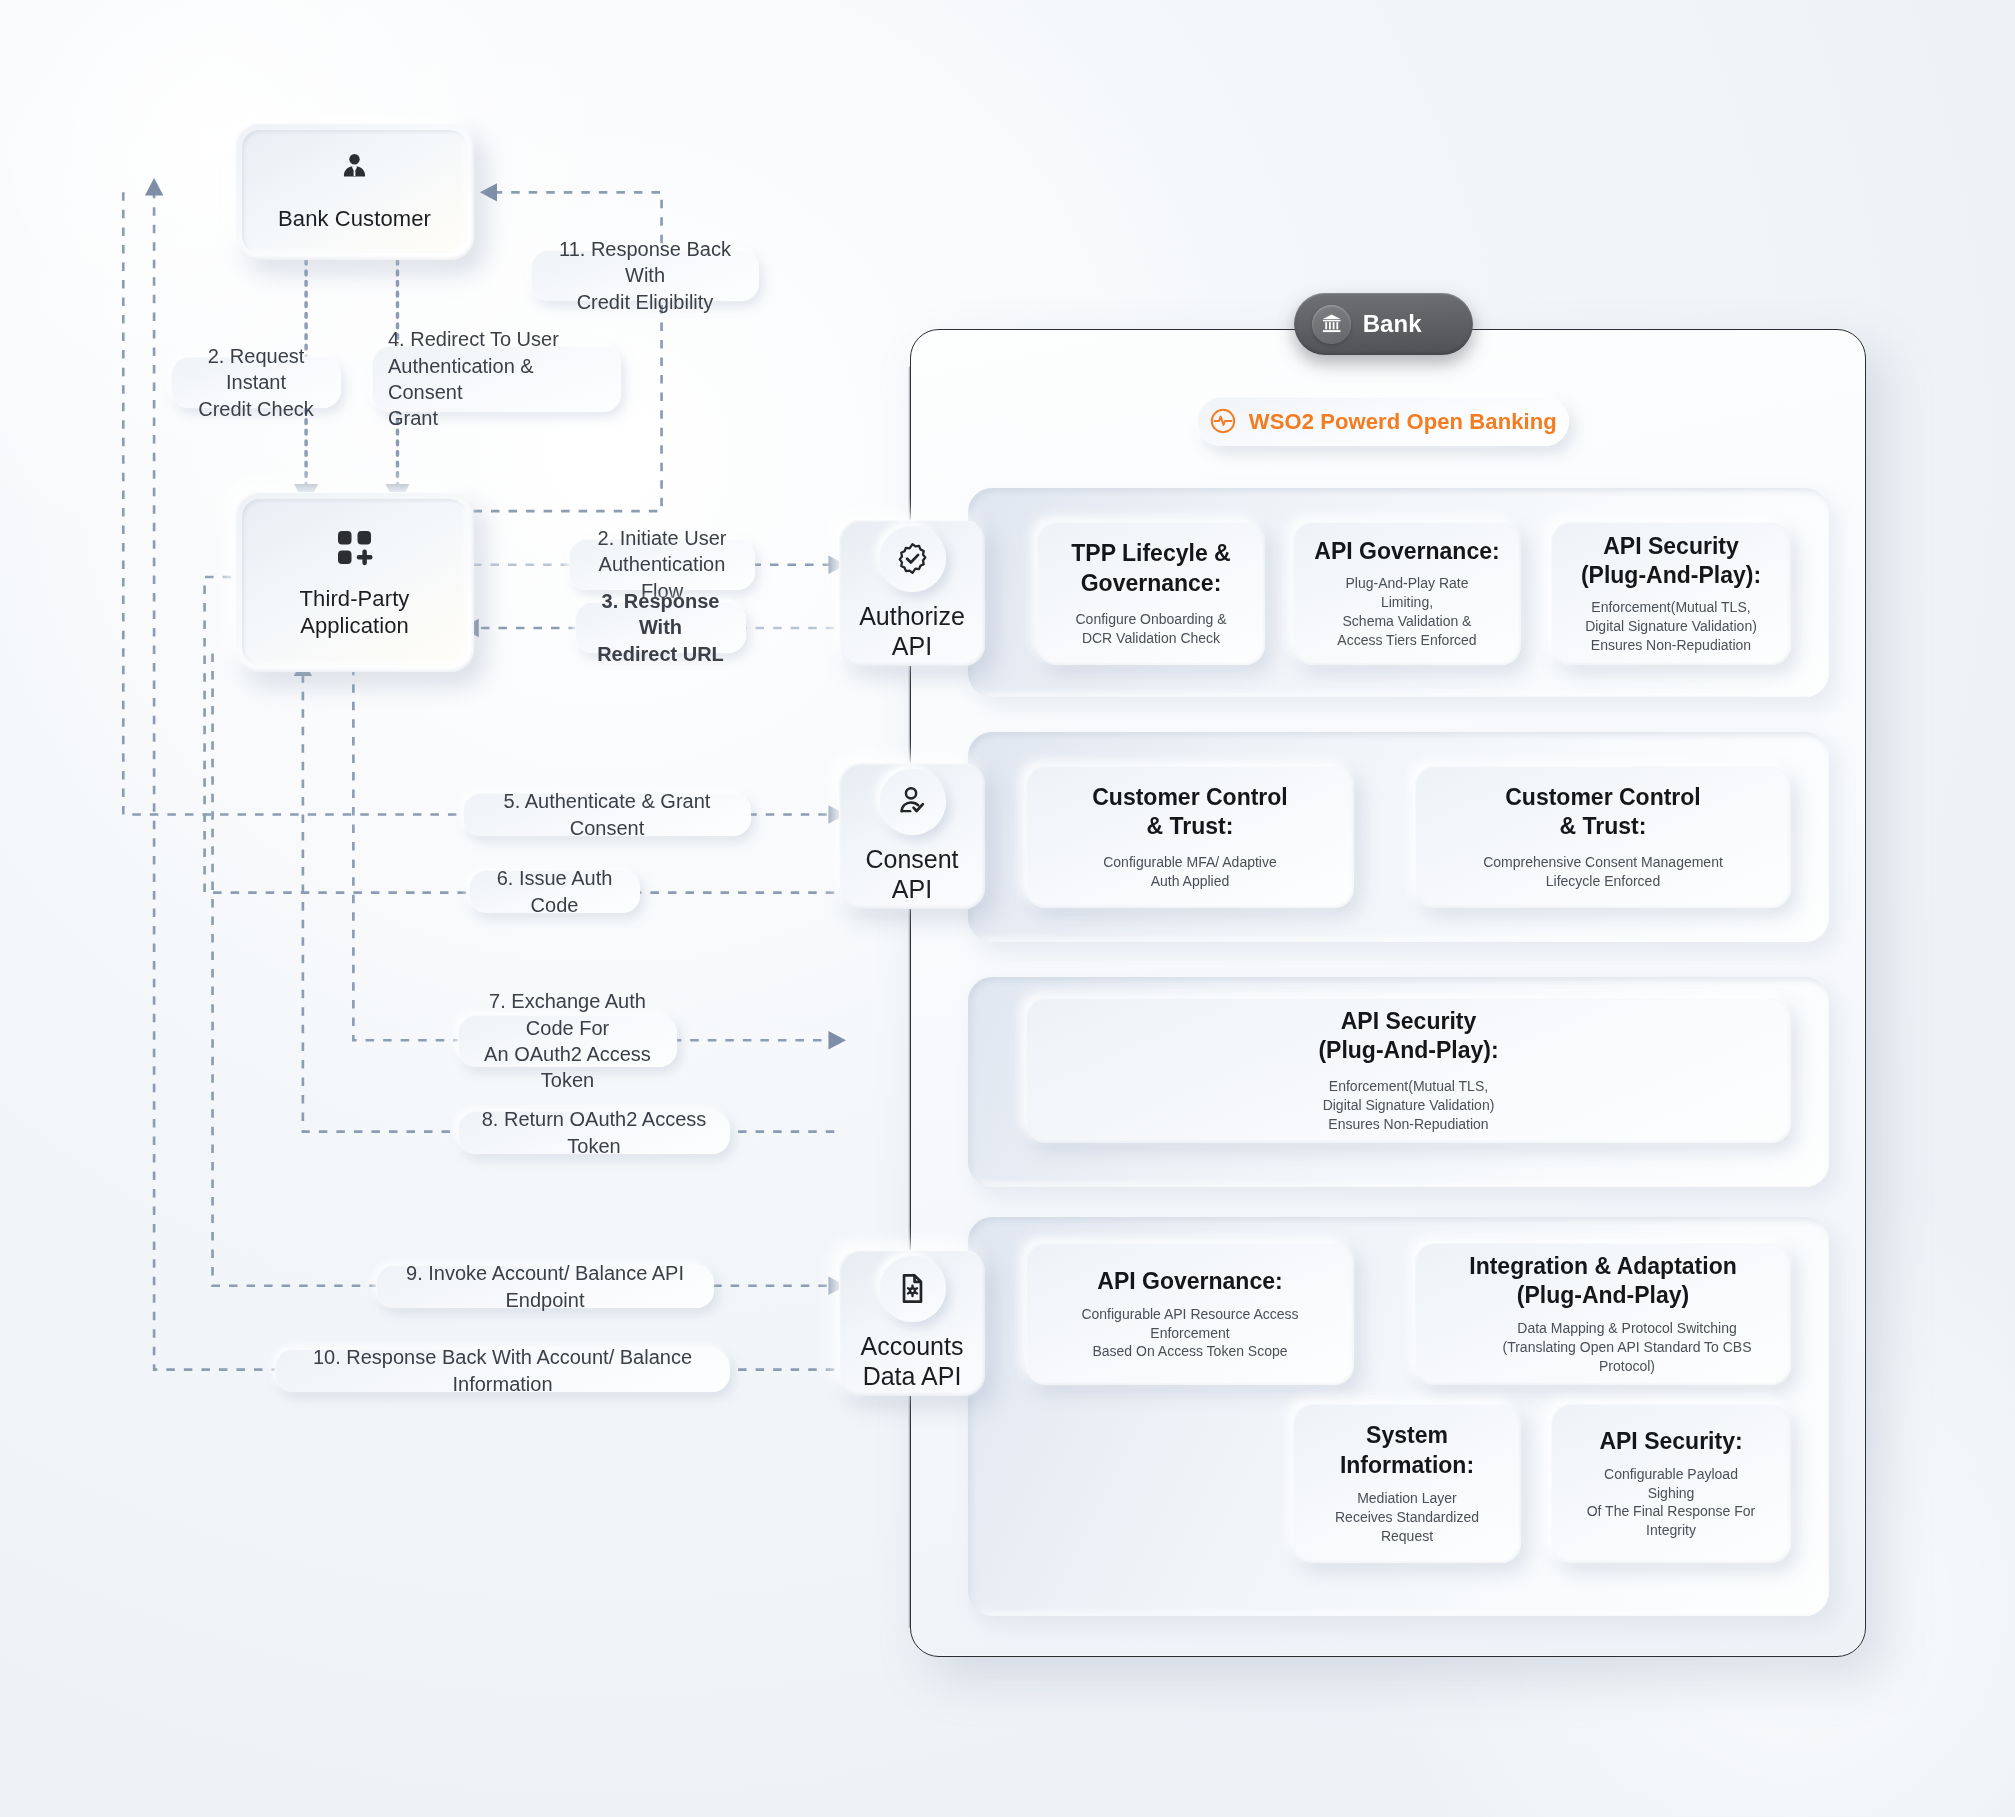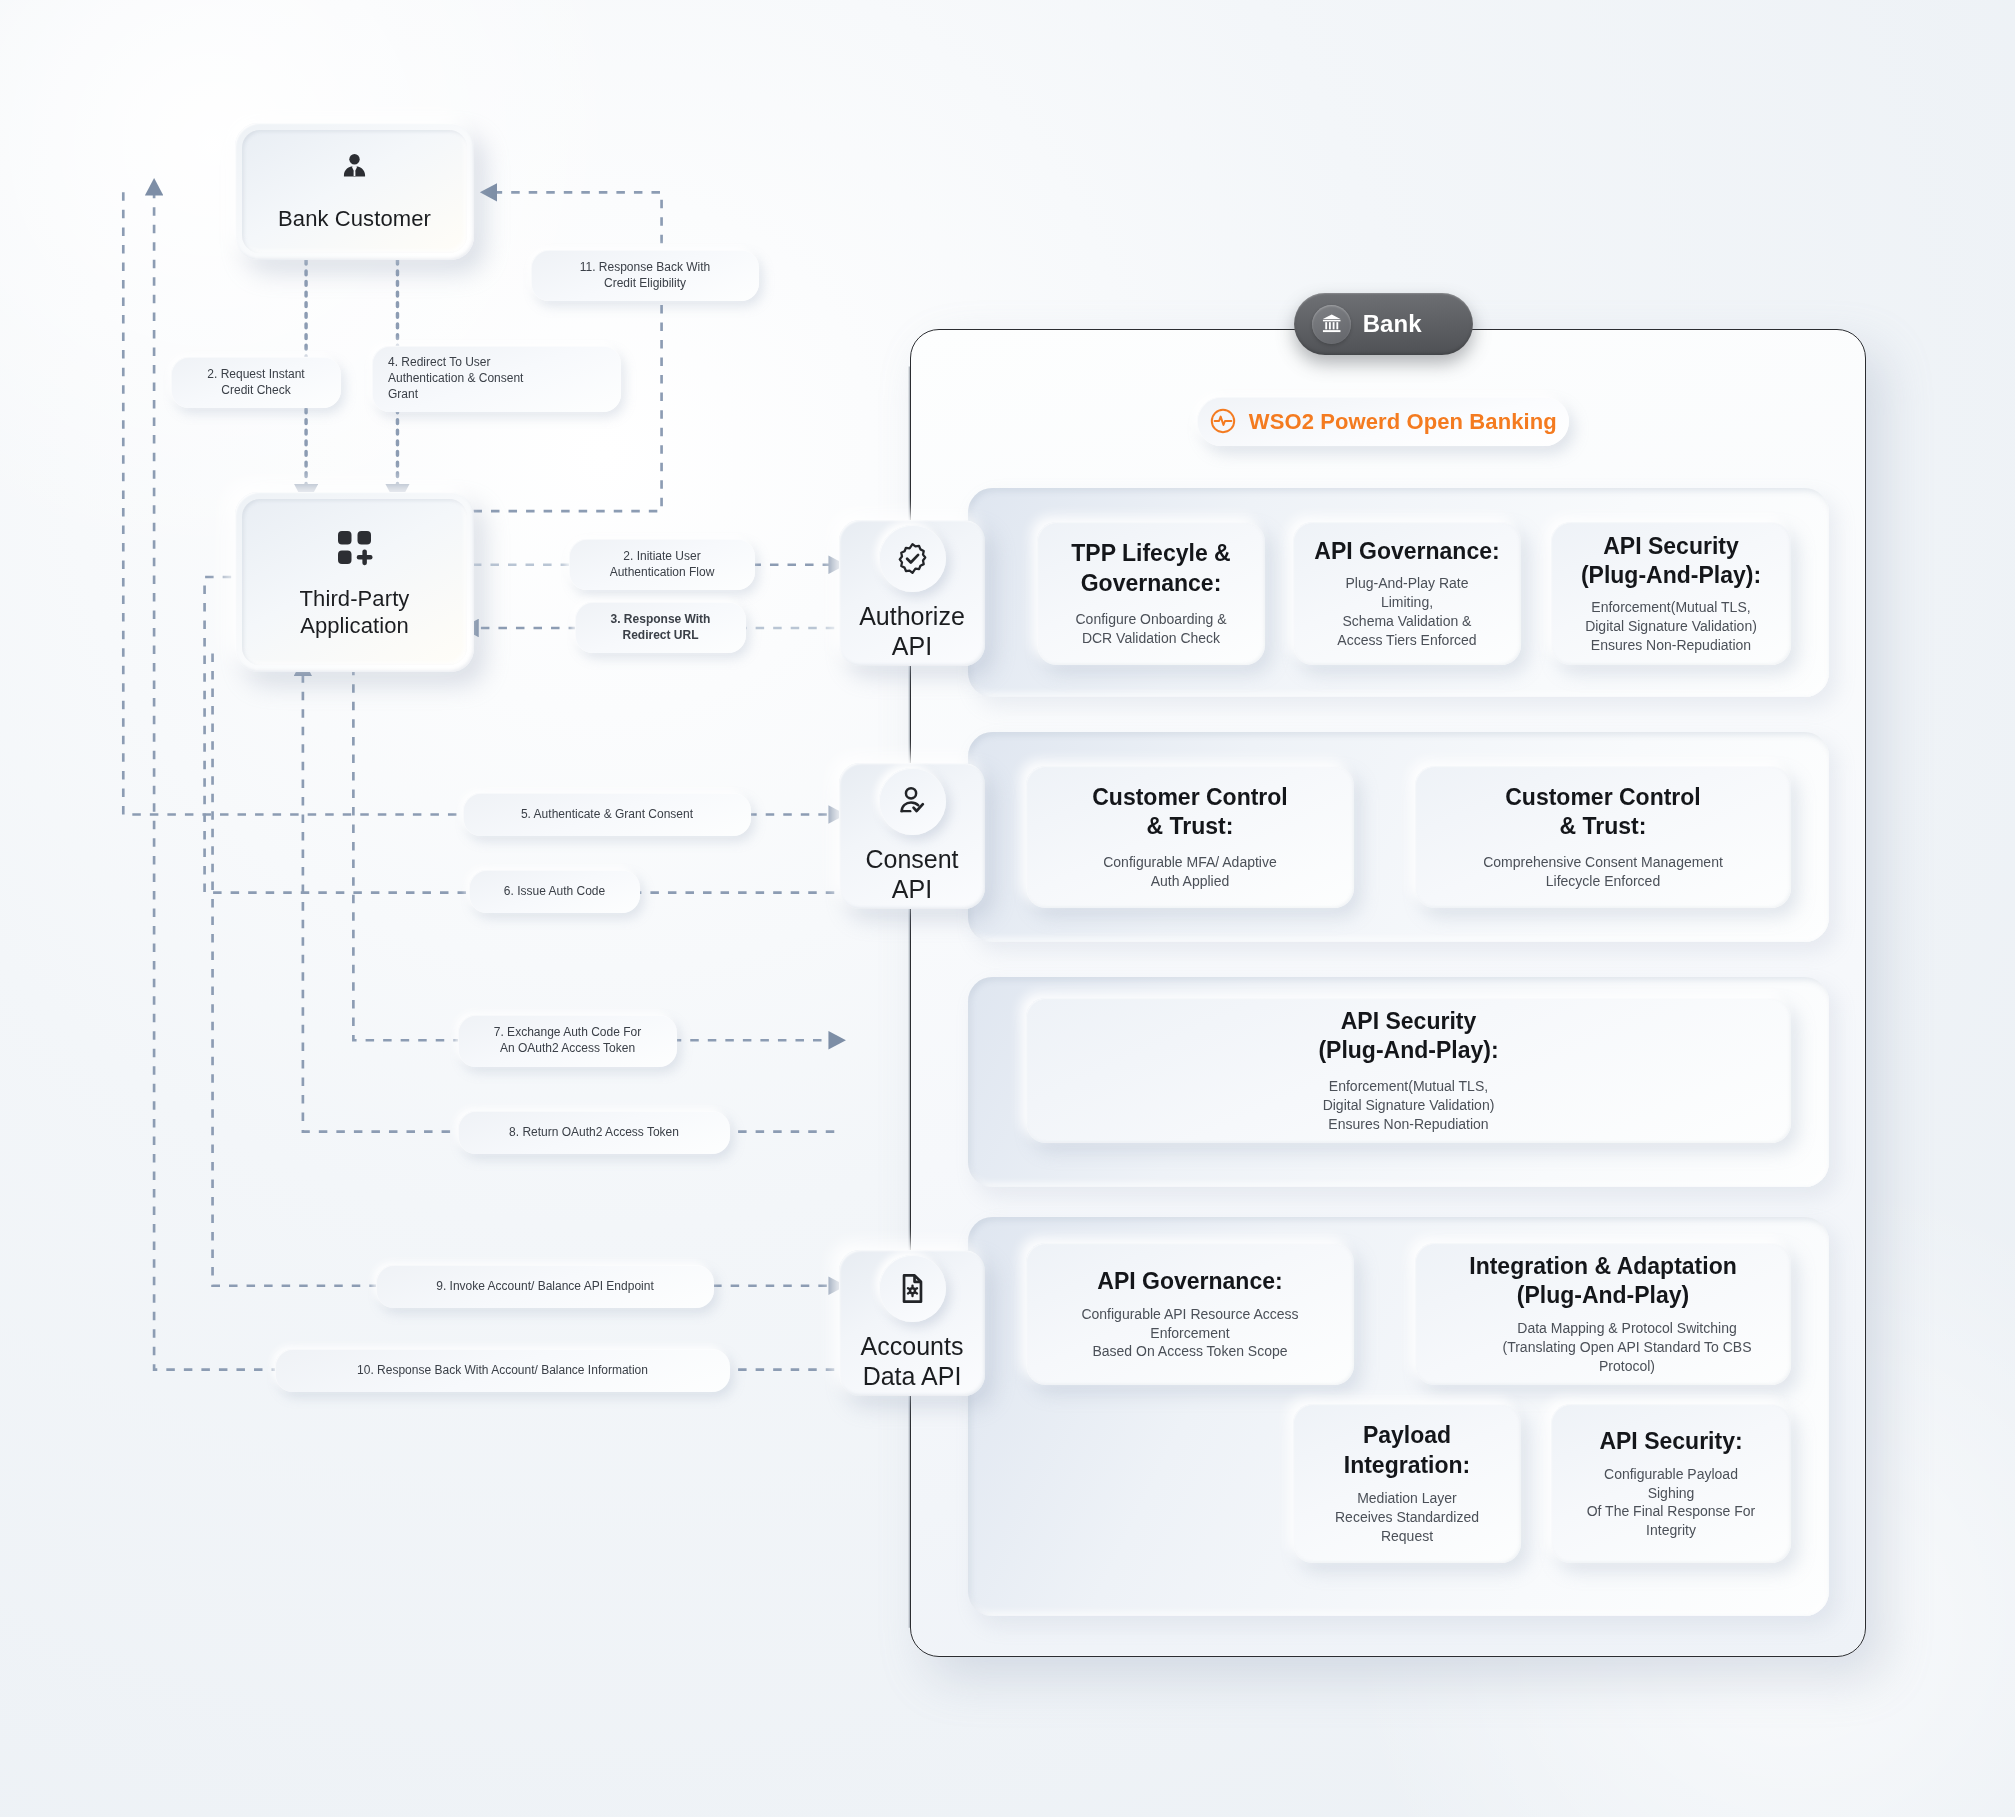--- a/index.html
+++ b/index.html
@@ -125,21 +125,21 @@
   .fcard .ft { font-size:23px; font-weight:bold; color:#14161a; line-height:1.28; }
   .fcard .fb { font-size:14px; color:#4b5058; line-height:1.35; margin-top:11.7px; }
 
   
   .flow-label {
     position:absolute; border-radius:18px;
     background:linear-gradient(160deg,#eff2f6 0%,#f7f9fc 50%,#fdfefe 100%);
     box-shadow: -3.2px -3.2px 7.4px rgba(255,255,255,.9), 3.7px 5.3px 11.7px rgba(148,163,184,.26),
                 inset 0.5px 0.5px 1.1px rgba(255,255,255,.95);
     display:flex; align-items:center; justify-content:center; text-align:center;
-    font-size:12px; color:#3b4048; line-height:1.32; padding:6.4px 14px;
+    font-size:20px; color:#3b4048; line-height:1.32; padding:6.4px 14px;
     z-index:9; white-space:pre-line;
   }
   .flow-label.left-align { justify-content:flex-start; text-align:left; }
   svg.links .dash { stroke:#8c9cb3; stroke-width:5; fill:none; stroke-dasharray:16 17; stroke-linecap:butt; }
   svg.links .dash-faint { stroke:#b9c5d4; stroke-width:5; fill:none; stroke-dasharray:16 17; }
   svg.links .dash-dot { stroke:#8c9cb3; stroke-width:6.5; fill:none; stroke-dasharray:7 13; stroke-linecap:round; }
   svg.links .divline { stroke:#9fa6ae; stroke-width:4; fill:none; }
 </style>
 </head>
 <body>
@@ -344,21 +344,21 @@
   </div>
   <div class="fcard" style="left:1415px;top:1243px;width:376px;height:142px;">
     <span class="ft" style="white-space:pre-line;">Integration &amp; Adaptation
 (Plug-And-Play)</span>
     <span class="fb" style="white-space:pre-line;margin-top:8.5px;margin-left:48px;">Data Mapping &amp; Protocol Switching
 (Translating Open API Standard To CBS
 Protocol)</span>
   </div>
 
   <div class="fcard" style="left:1293px;top:1404px;width:228px;height:159px;">
-    <span class="ft" style="white-space:pre-line;">Payload Integration:</span>
+    <span class="ft" style="white-space:pre-line;">System Information:</span>
     <span class="fb" style="white-space:pre-line;margin-top:8.5px;">Mediation Layer
 Receives Standardized
 Request</span>
   </div>
   <div class="fcard" style="left:1551px;top:1404px;width:240px;height:159px;">
     <span class="ft" style="white-space:pre-line;">API Security:</span>
     <span class="fb" style="white-space:pre-line;margin-top:8.5px;">Configurable Payload
 Sighing
 Of The Final Response For
 Integrity</span>

